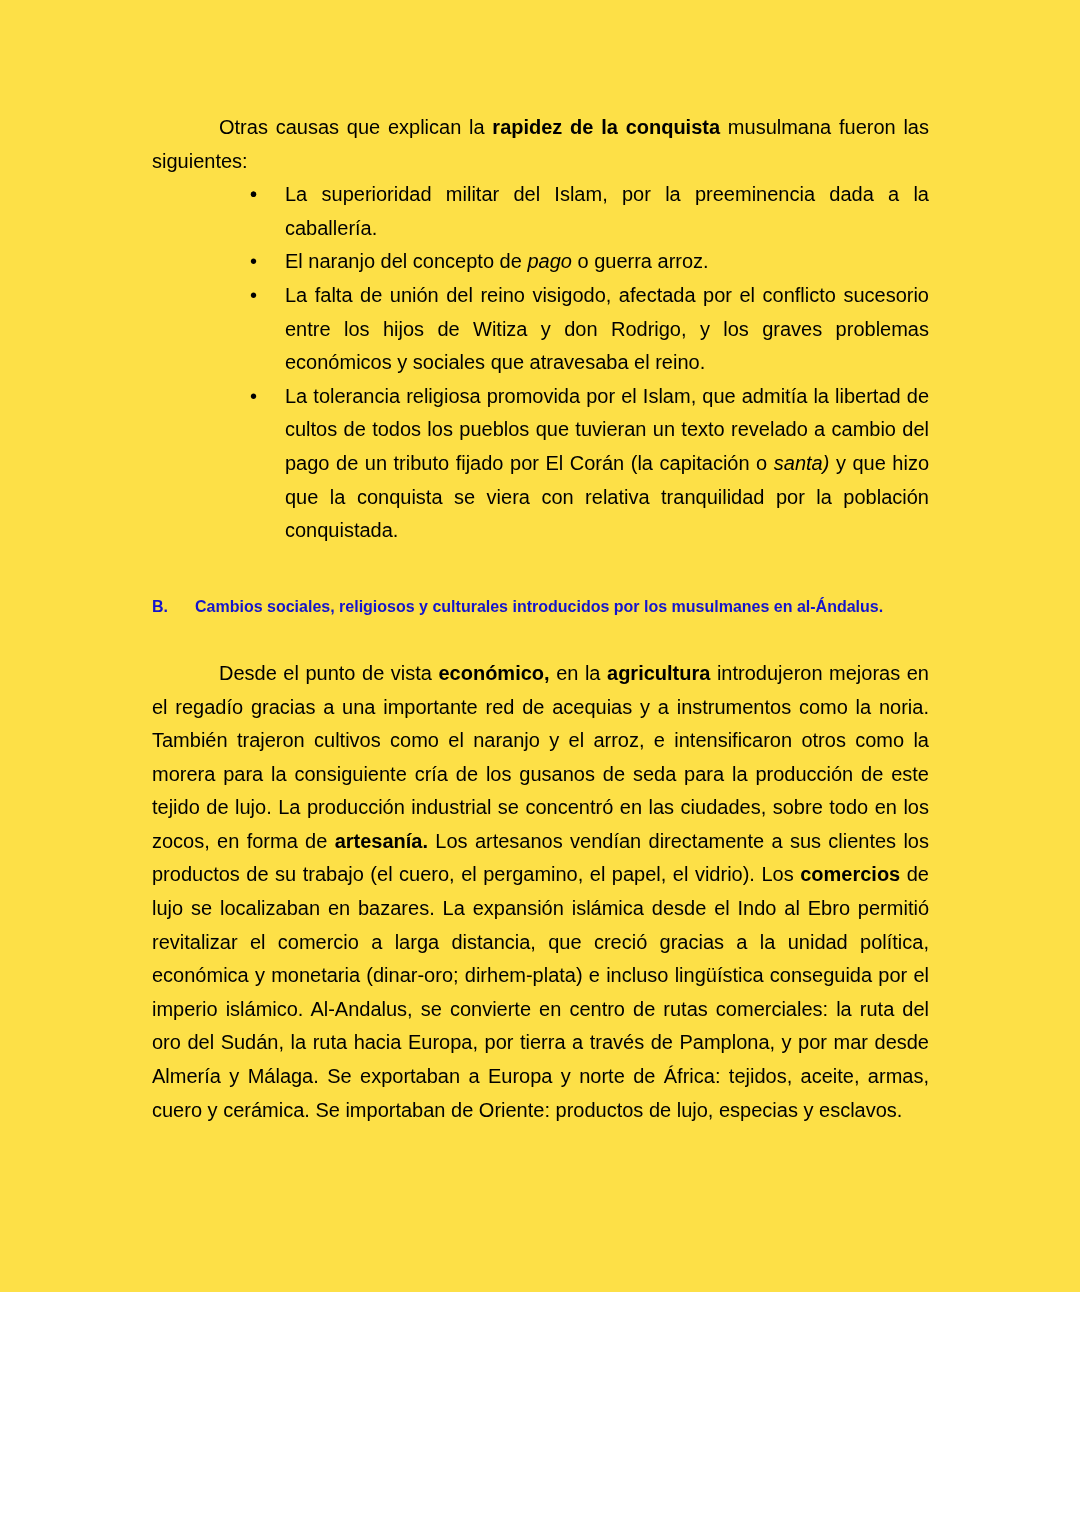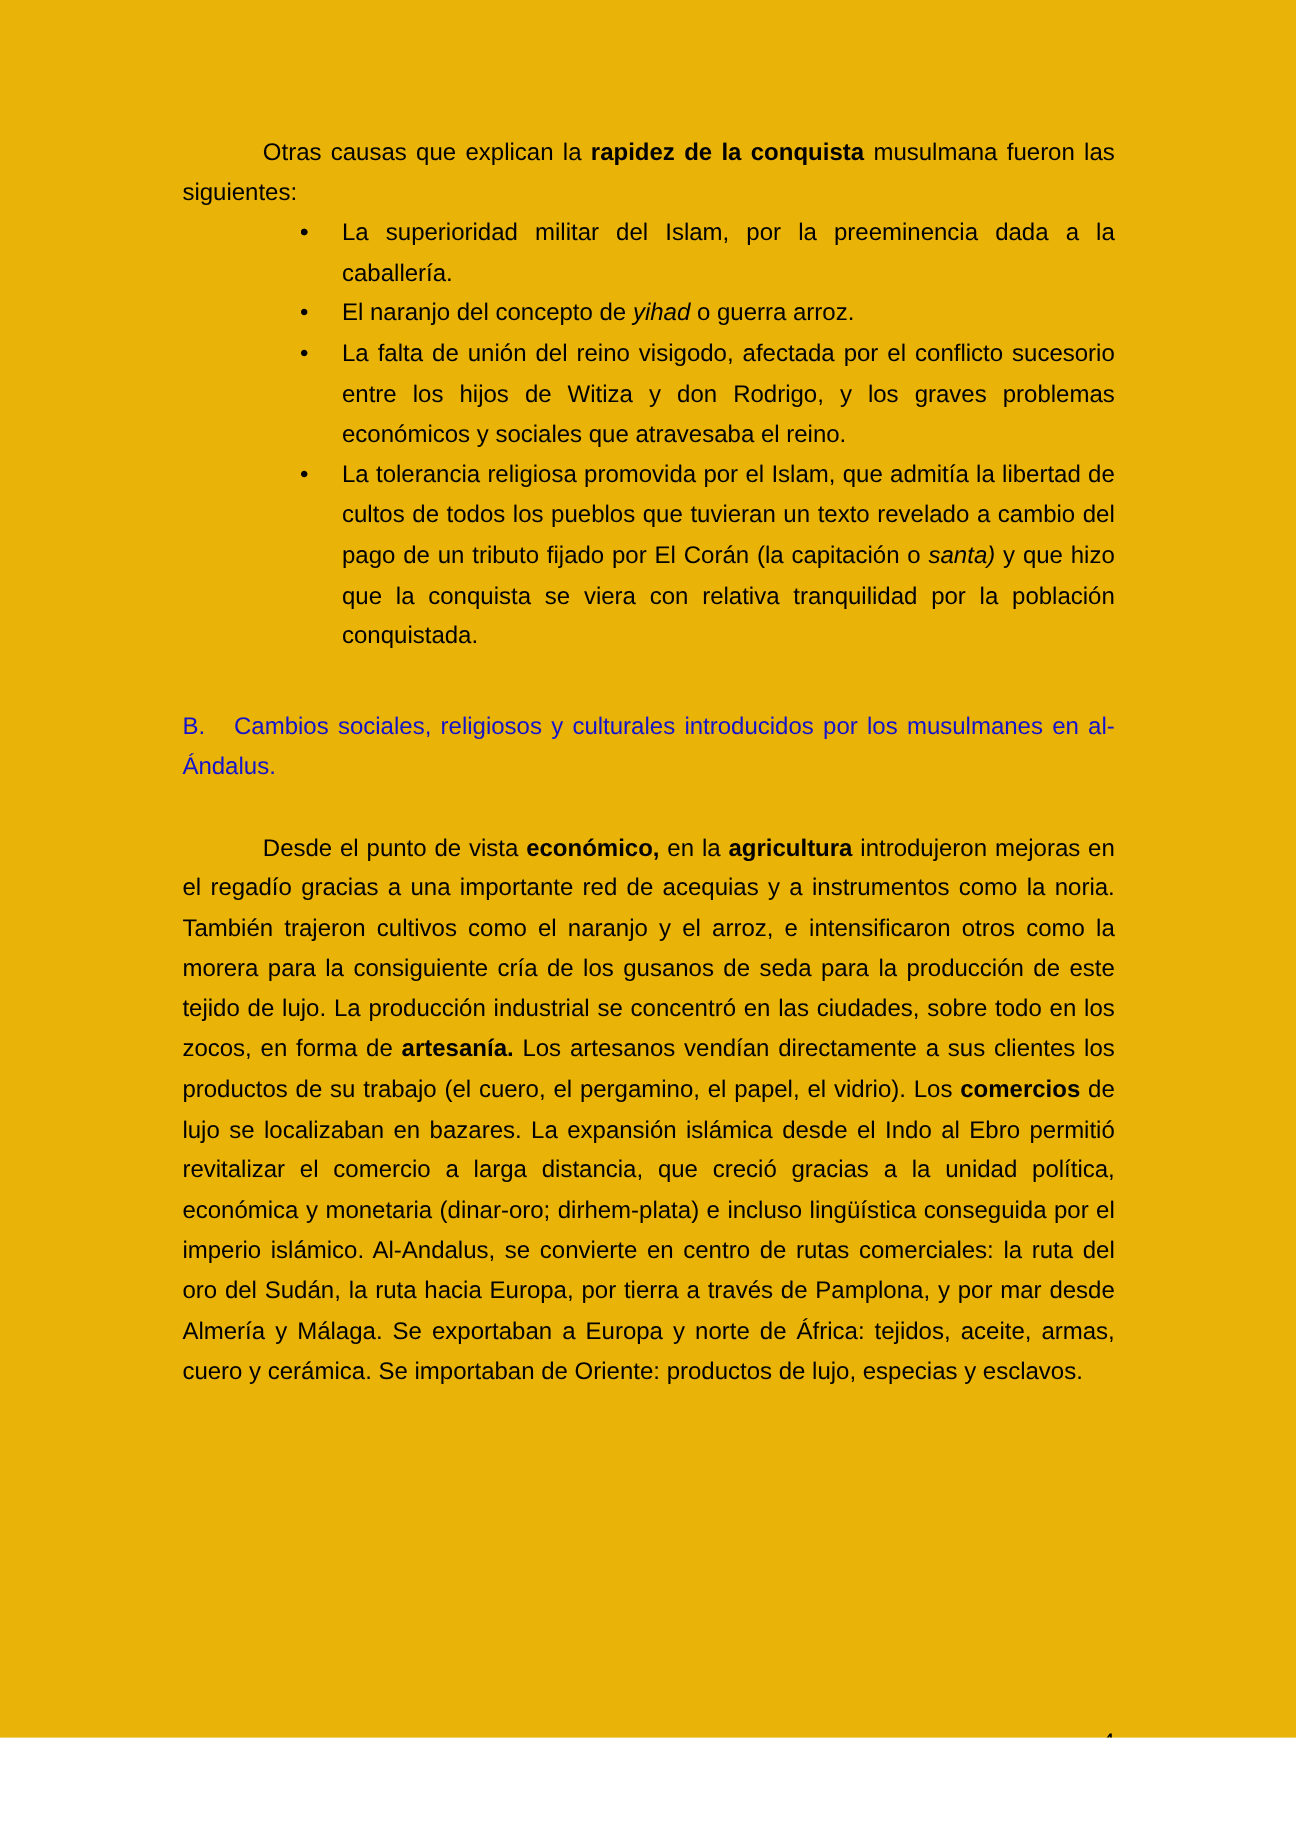--- a/index.html
+++ b/index.html
@@ -5,22 +5,22 @@
   * { box-sizing: border-box; }
   html, body { margin: 0; padding: 0; }
   body {
     width: 1080px;
     height: 1528px;
     background: #ffffff;
   }
   .page {
     position: relative;
     width: 1080px;
-    height: 1448px;
-    background: #eab308;
+    height: 1292px;
+    background: #fde047;
     font-family: "Liberation Sans", sans-serif;
     font-size: 20px;
     line-height: 33.6px;
     color: #000000;
     overflow: hidden;
   }
   .content {
     position: absolute;
     top: 0;
     left: 152px;
@@ -43,23 +43,23 @@
     text-align: justify;
   }
   ul.bullets li .marker {
     position: absolute;
     left: 98px;
     top: 0;
   }
 
   h2.section {
     margin: 42px 0 0 0;
-    font-size: 20px;
+    font-size: 16px;
     line-height: 33.6px;
-    font-weight: normal;
+    font-weight: bold;
     color: var(--heading-color, #1414cc);
     text-align: justify;
   }
   h2.section .h-label {
     display: inline-block;
     width: 43px;
   }
 
   .sp1 { margin-top: 33.6px; }
 
@@ -75,21 +75,21 @@
 <body>
 
 <div class="page">
   <div class="content">
 
     <p class="indent"><span>Otras causas que explican la </span><span class="b">rapidez de la conquista</span><span> musulmana fueron las siguientes:</span></p>
 
     <ul class="bullets">
       <li><span class="marker">•</span></li>
       <li><span class="marker">•</span><span>La superioridad militar del Islam, por la preeminencia dada a la caballería.</span></li>
-      <li><span class="marker">•</span><span>El naranjo del concepto de </span><span class="it">yihad</span><span> o guerra arroz.</span></li>
+      <li><span class="marker">•</span><span>El naranjo del concepto de </span><span class="it">pago</span><span> o guerra arroz.</span></li>
       <li><span class="marker">•</span><span>La falta de unión del reino visigodo, afectada por el conflicto sucesorio entre los hijos de Witiza y don Rodrigo, y los graves problemas económicos y sociales que atravesaba el reino.</span></li>
       <li><span class="marker">•</span><span>La tolerancia religiosa promovida por el Islam, que admitía la libertad de cultos de todos los pueblos que tuvieran un texto revelado a cambio del pago de un tributo fijado por El Corán (la capitación o </span><span class="it">santa)</span><span> y que hizo que la conquista se viera con relativa tranquilidad por la población conquistada.</span></li>
     </ul>
 
     <h2 class="section"><span class="h-label">B.</span><span>Cambios sociales, religiosos y culturales introducidos por los musulmanes en al-Ándalus.</span></h2>
 
 
     <p class="indent sp1"><span>Desde el punto de vista </span><span class="b">económico,</span><span> en la </span><span class="b">agricultura</span><span> introdujeron mejoras en el regadío gracias a una importante red de acequias y a instrumentos como la noria. También trajeron cultivos como el naranjo y el arroz, e intensificaron otros como la morera para la consiguiente cría de los gusanos de seda para la producción de este tejido de lujo. La producción industrial se concentró en las ciudades, sobre todo en los zocos, en forma de </span><span class="b">artesanía.</span><span> Los artesanos vendían directamente a sus clientes los productos de su trabajo (el cuero, el pergamino, el papel, el vidrio). Los </span><span class="b">comercios</span><span> de lujo se localizaban en bazares. La expansión islámica desde el Indo al Ebro permitió revitalizar el comercio a larga distancia, que creció gracias a la unidad política, económica y monetaria (dinar-oro; dirhem-plata) e incluso lingüística conseguida por el imperio islámico. Al-Andalus, se convierte en centro de rutas comerciales: la ruta del oro del Sudán, la ruta hacia Europa, por tierra a través de Pamplona, y por mar desde Almería y  Málaga. Se exportaban a Europa y norte de África: tejidos, aceite, armas, cuero y cerámica. Se importaban de Oriente: productos de lujo, especias y esclavos.</span></p>
 
   </div>

